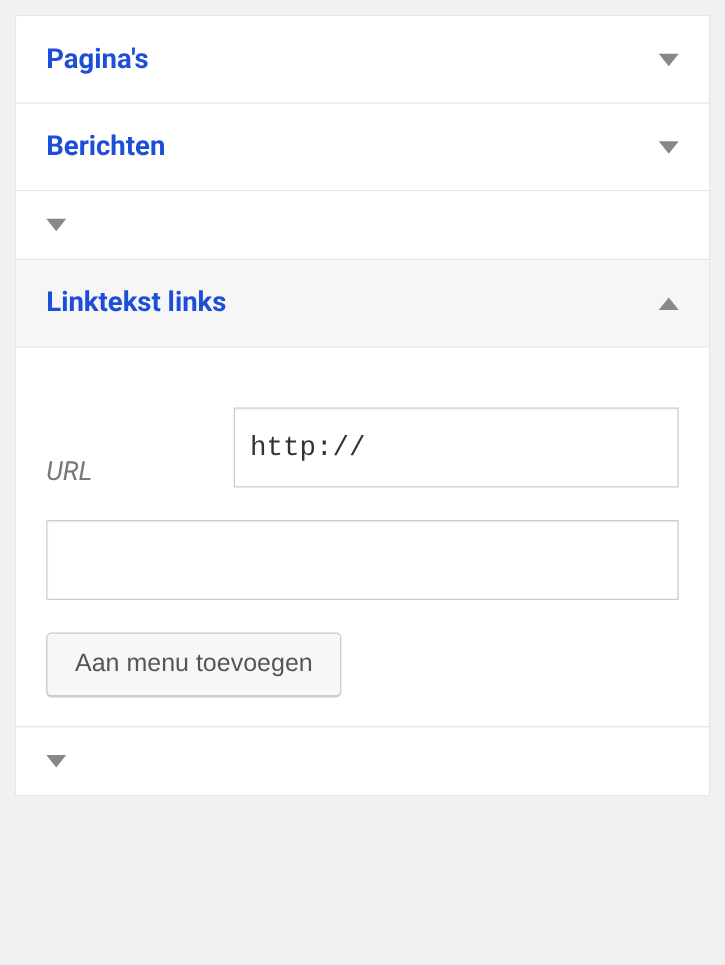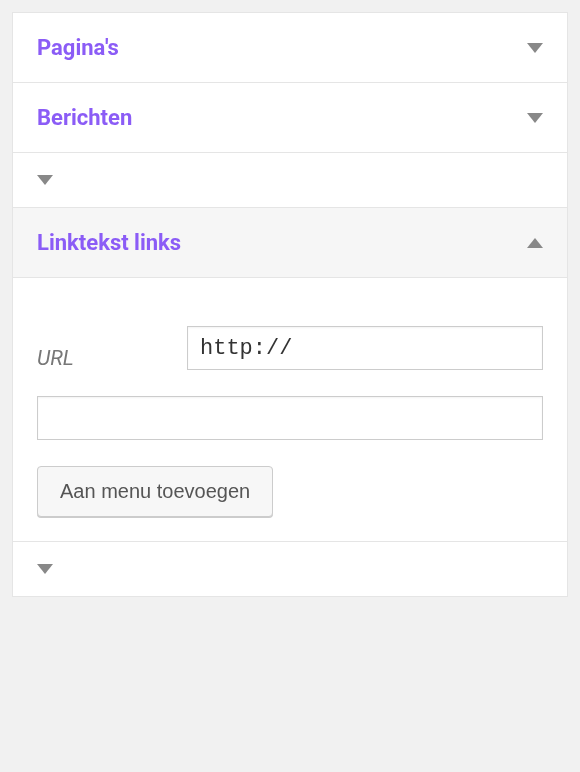--- a/index.html
+++ b/index.html
@@ -27,21 +27,21 @@
       padding: 22px 24px;
       cursor: pointer;
       background: #fff;
     }
     .panel-header.expanded {
       background: #f6f6f6;
     }
     .panel-title {
       font-size: 22px;
       font-weight: 700;
-      color: #8b5cf6;
+      color: #1d4ed8;
     }
     .chevron {
       width: 0;
       height: 0;
       border-left: 8px solid transparent;
       border-right: 8px solid transparent;
     }
     .chevron-down {
       border-top: 10px solid #888;
     }
@@ -60,21 +60,21 @@
       margin-top: 12px;
     }
     .form-label {
       width: 150px;
       font-size: 21px;
       font-style: italic;
       color: #777;
     }
     .form-input {
       flex: 1;
-      height: 44px;
+      height: 64px;
       border: 1px solid #ccc;
       padding: 0 12px;
       font-size: 22px;
       font-family: "Courier New", monospace;
       color: #333;
       background: #fff;
       box-shadow: inset 0 1px 2px rgba(0,0,0,0.05);
     }
     .form-input.text {
       font-family: -apple-system, BlinkMacSystemFont, "Segoe UI", Roboto, sans-serif;

